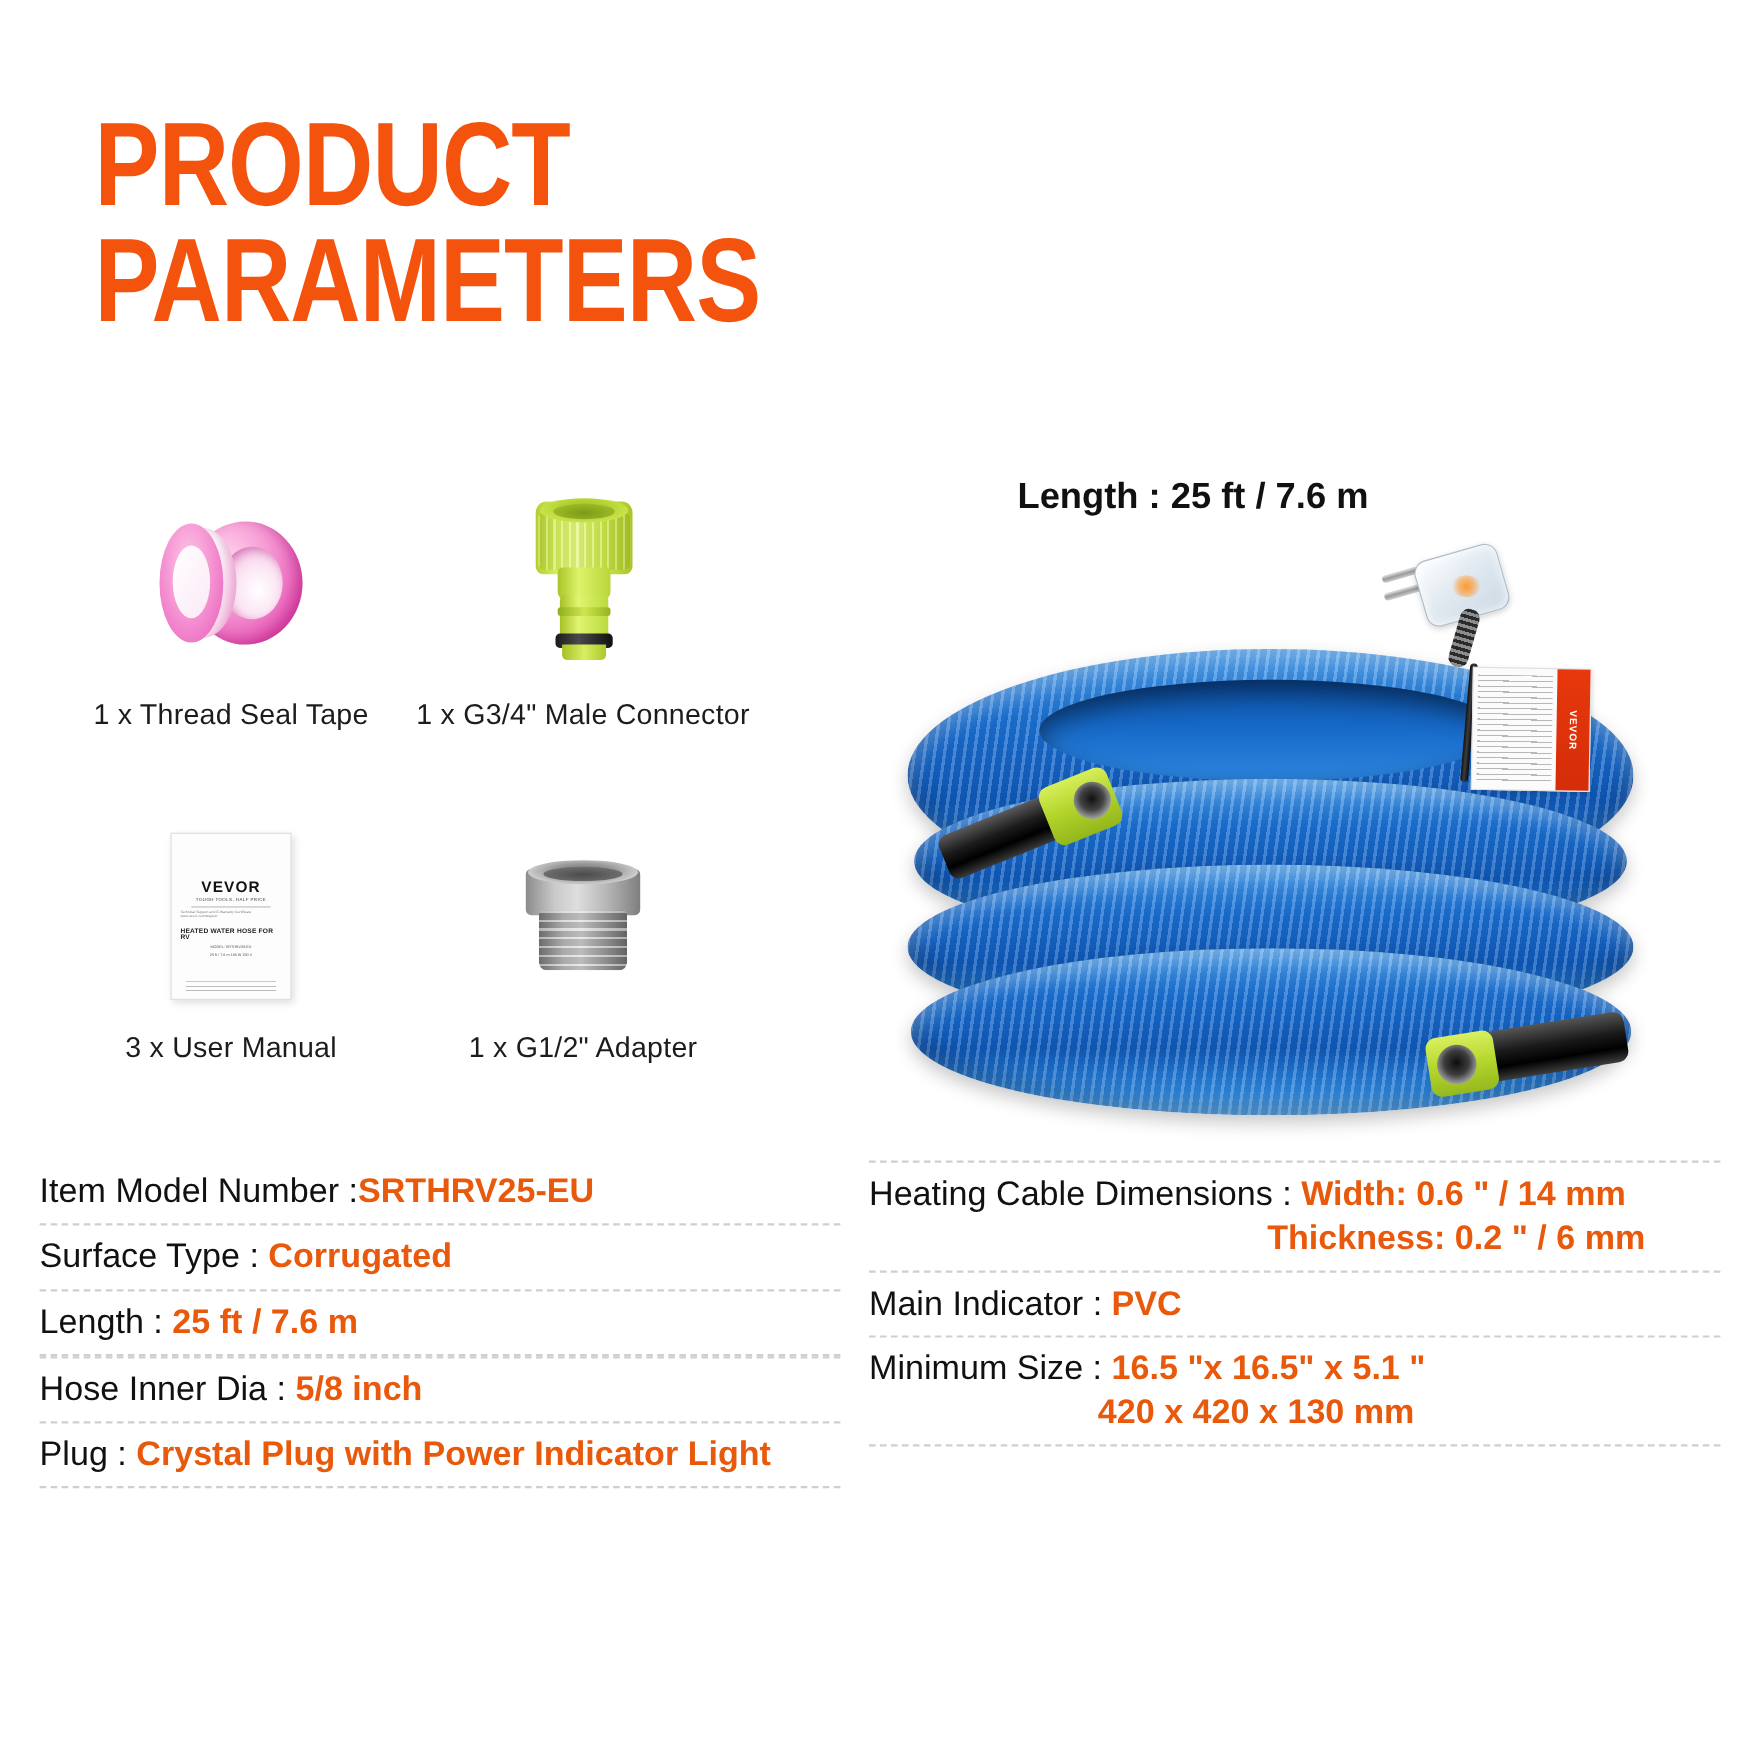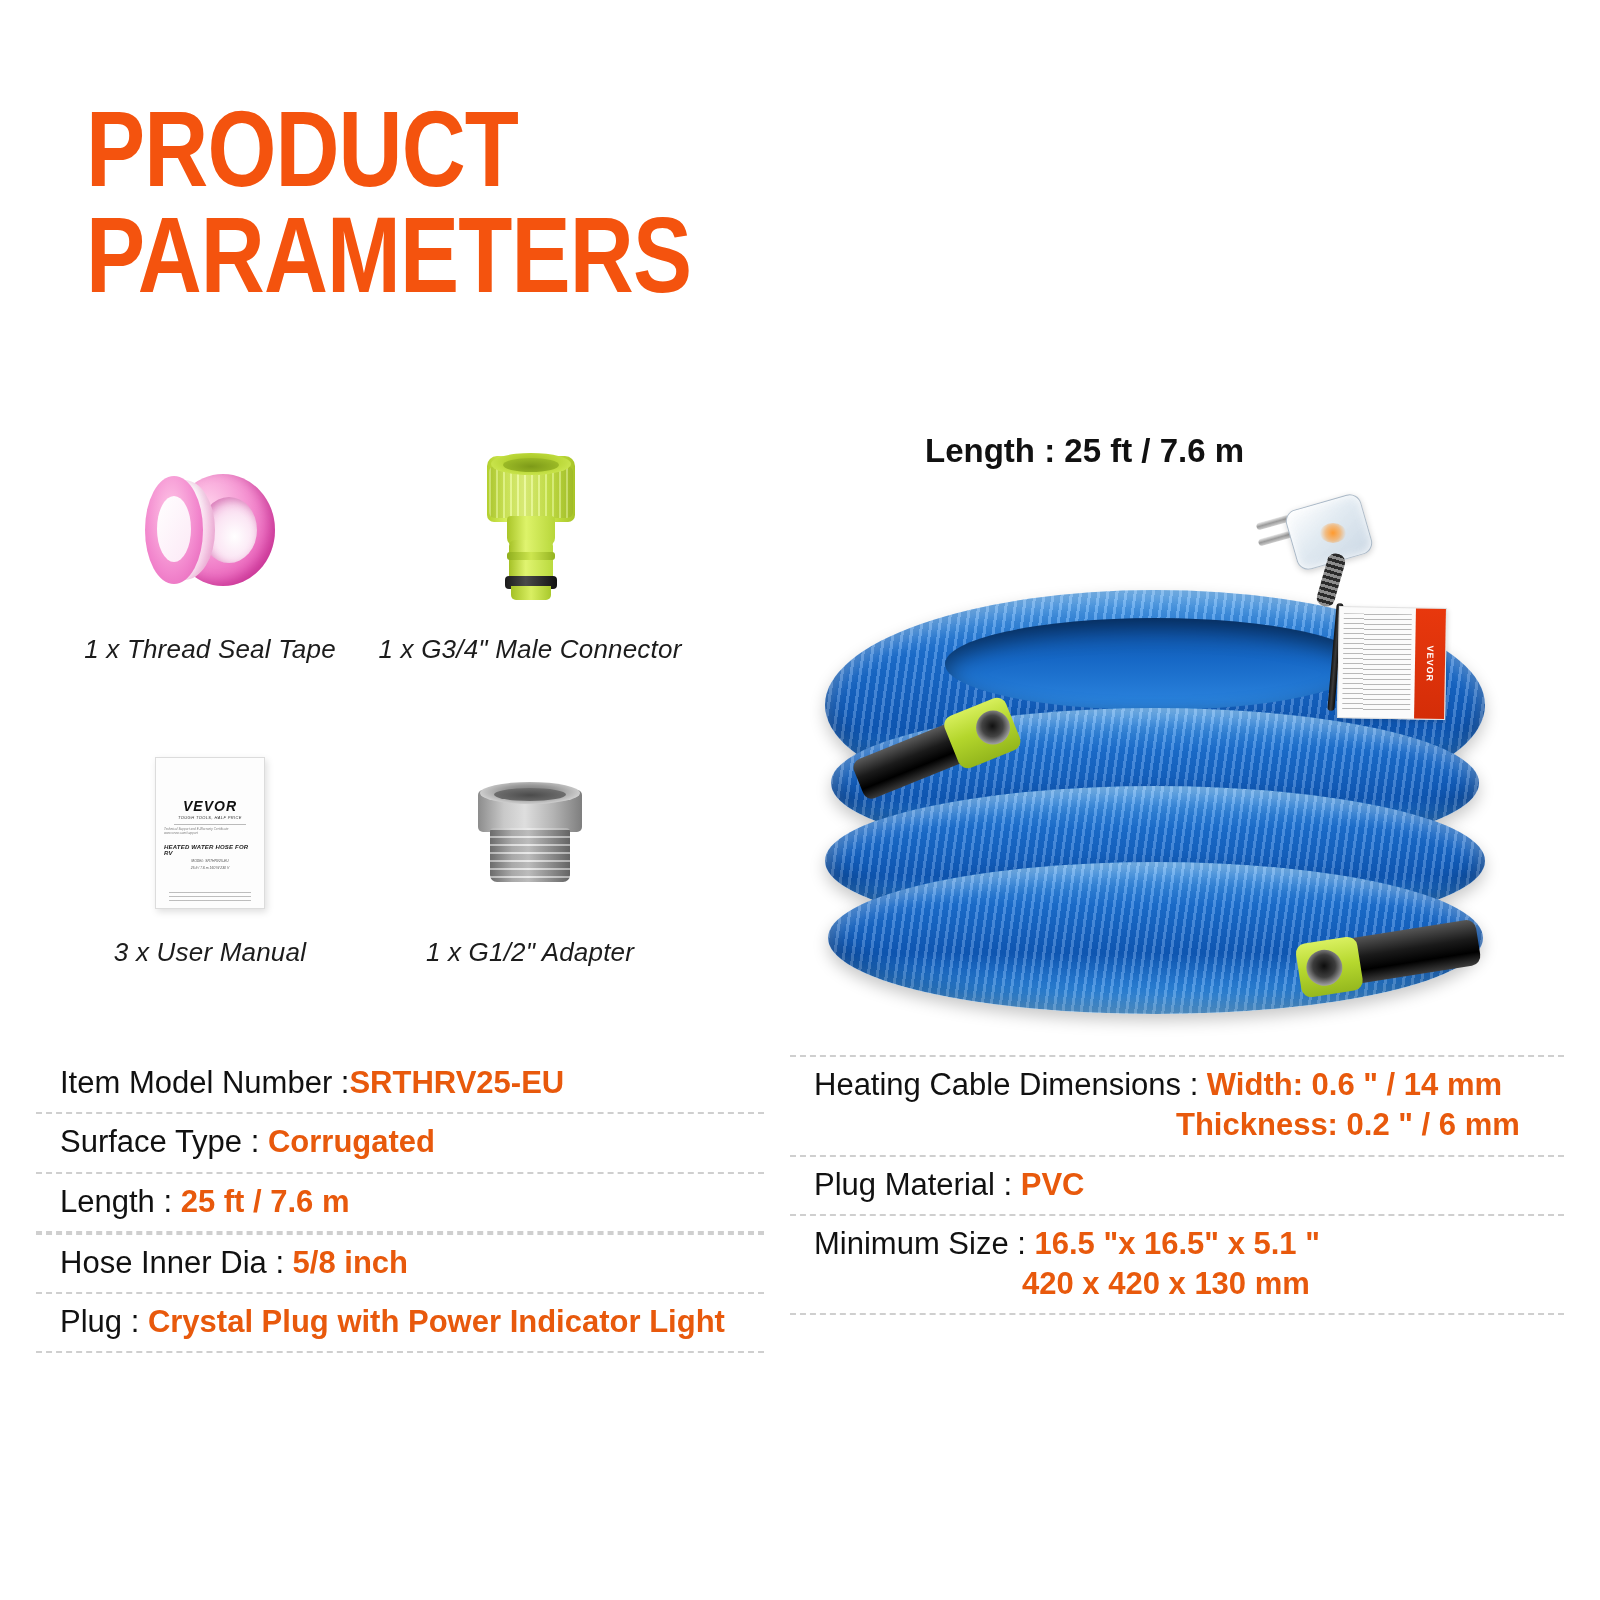--- a/index.html
+++ b/index.html
@@ -21,21 +21,21 @@
     line-height:0.98;
     letter-spacing:-1px;
     color:#F4530E;
     transform:scaleX(0.82);
     transform-origin:left center;
     white-space:nowrap;
   }
 
   
   .acc-grid { position:absolute; left:60px; top:440px; width:700px; }
-  .acc-row { display:flex;font-style:italic; }
+  .acc-row { display:flex; }
   .acc-cell { width:300px; display:flex; flex-direction:column; align-items:center; }
   .acc-cell.wide { width:340px; }
   .acc-img { height:180px; display:flex; align-items:center; justify-content:center; }
   .acc-label {
     font-size:26px;
     color:#1c1c1c;
     margin-top:14px;
     white-space:nowrap;
     letter-spacing:0.2px;
   }
@@ -299,21 +299,21 @@
   .spec-label .red-band span {
     color:#fff; font-weight:bold; font-size:9px;
     writing-mode:vertical-rl; letter-spacing:1px;
   }
 
   
   .spec-col { position:absolute; }
   .spec-col.left  { left:36px;  top:1055px; width:728px; }
   .spec-col.right { left:790px; top:1055px; width:774px; }
 
-  .spec-row { padding:8px 0 9px;margin-left:24px; }
+  .spec-row { padding:8px 0 9px; }
   .spec-row .text {
     font-family:"Liberation Sans Narrow","Liberation Sans",sans-serif;
     font-size:31px;
     line-height:1.30;
     color:#111;
     white-space:nowrap;
   }
   .spec-row .val { color:#E8590C; font-weight:bold; }
   .spec-sep {
     height:0; border-top:2px dashed #cfcfcf;
@@ -474,21 +474,21 @@
 <div class="spec-col right">
 
   <div class="spec-sep"></div>
 
   <div class="spec-row">
     <div class="text"><span>Heating Cable Dimensions : </span><span class="val">Width: 0.6 " / 14 mm</span><span class="val indent-2 ind-hc">Thickness: 0.2 " / 6 mm</span></div>
   </div>
   <div class="spec-sep"></div>
 
   <div class="spec-row">
-    <div class="text"><span>Plug Material : </span><span class="val">PVC</span></div>
+    <div class="text"><span>Main Indicator : </span><span class="val">PVC</span></div>
   </div>
   <div class="spec-sep"></div>
 
   <div class="spec-row">
     <div class="text"><span>Minimum Size : </span><span class="val">16.5 "x 16.5" x 5.1 "</span><span class="val indent-2 ind-ps">420 x 420 x 130 mm</span></div>
   </div>
   <div class="spec-sep"></div>
 
 </div>
 

